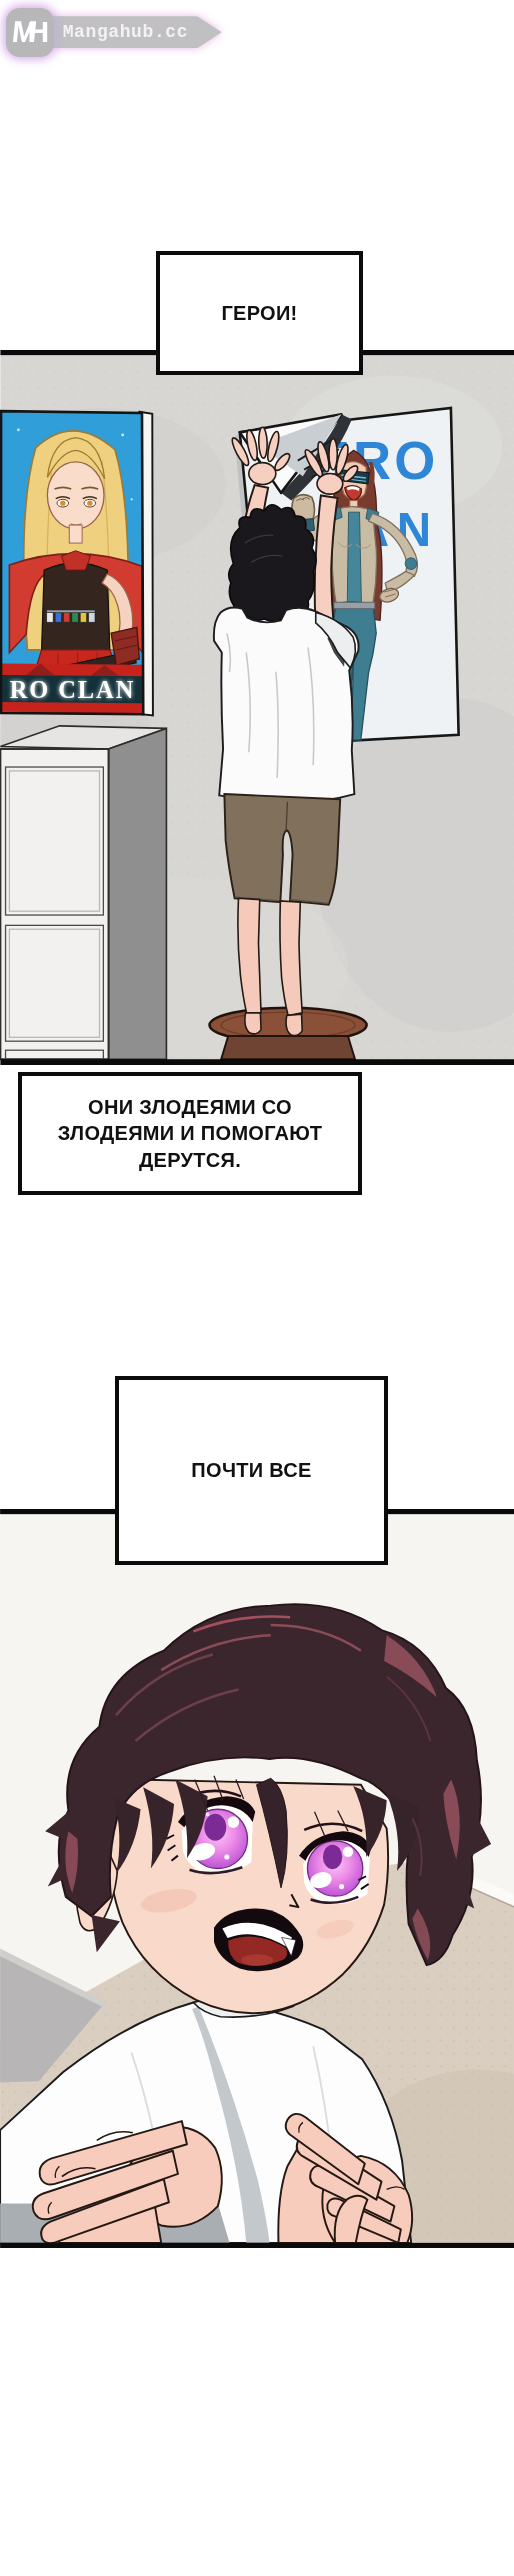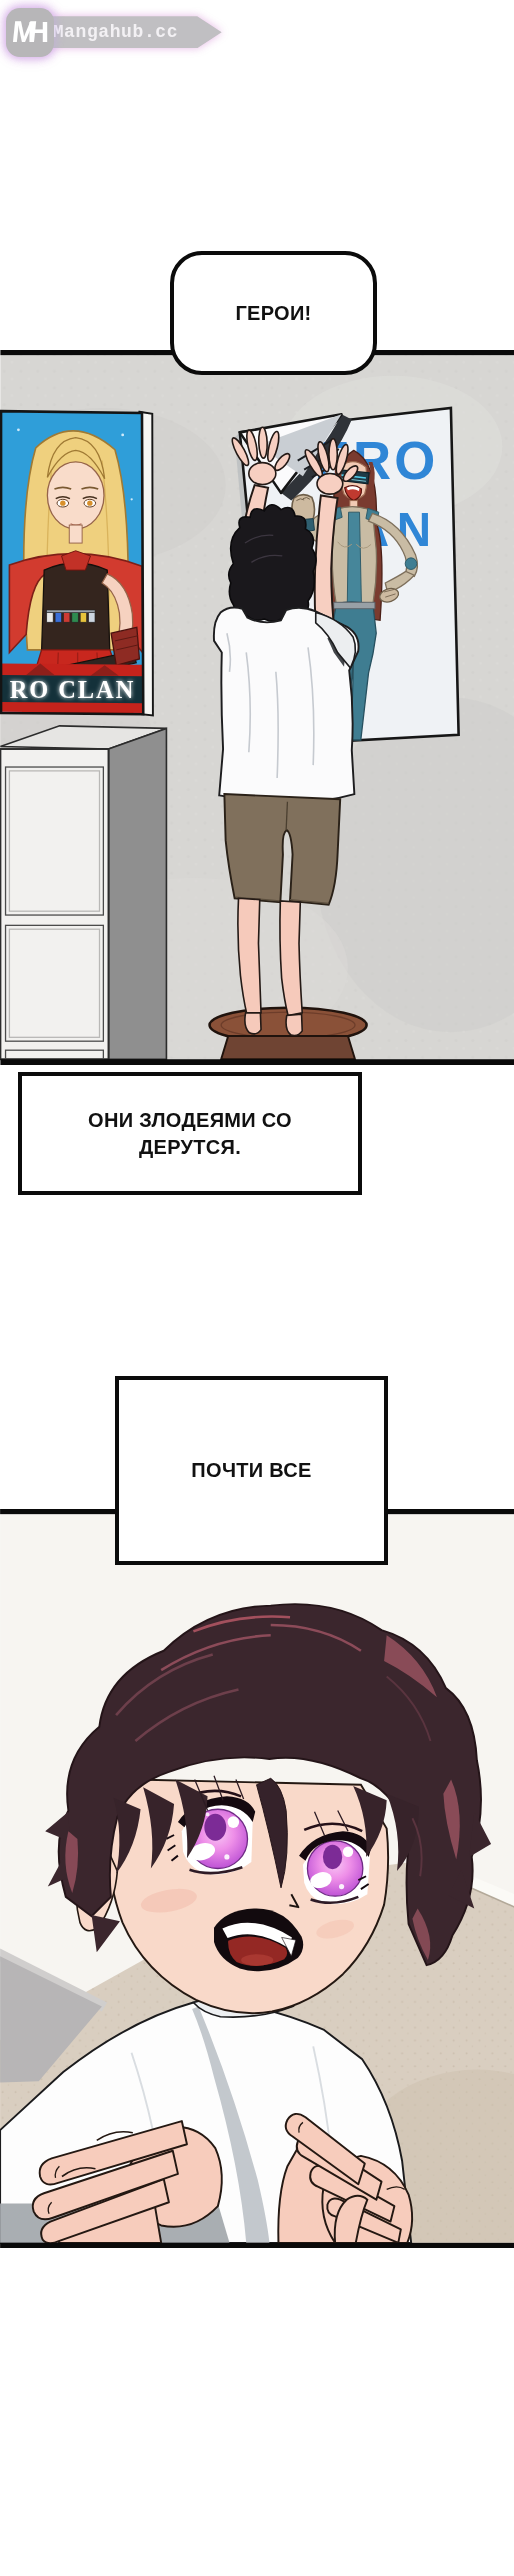--- a/index.html
+++ b/index.html
@@ -9,30 +9,30 @@
   .logo-wrap{position:absolute;left:6.4px;top:7.7px;z-index:10;display:flex;align-items:center;
              filter:drop-shadow(0 0 4.5px rgba(225,170,225,.85));cursor:pointer;}
   .logo-badge{width:48px;height:49px;background:#b7b6b8;border-radius:14px;display:flex;
               align-items:center;justify-content:center;position:relative;z-index:2;
               box-shadow:0 0 9px 1.9px rgba(190,160,235,.45);}
   .logo-badge .m{color:#fff;font-weight:700;font-size:30px;letter-spacing:0;transform:skewX(-6deg);}
   .logo-badge .h{color:#fff;font-weight:700;font-size:30px;margin-left:-9px;}
   .logo-banner{height:32px;margin-left:-7.7px;width:175px;background:#c0bfc2;display:flex;align-items:center;
                clip-path:polygon(0 0,86% 0,100% 50%,86% 100%,0 100%);position:relative;z-index:1;}
   .logo-banner span{color:#f3f1f4;font-family:"Liberation Mono","DejaVu Sans Mono",monospace;
-                    font-weight:700;font-size:18px;letter-spacing:0.6px;padding-left:6px;}
+                    font-weight:700;font-size:18px;letter-spacing:0.6px;padding-left:16px;}
   
   .panel{position:absolute;left:0;width:515px;z-index:1;}
   .panel svg{display:block;}
   
   .caption{position:absolute;background:#ffffff;border:4.5px solid #0b0b0b;z-index:5;
            display:flex;flex-direction:column;align-items:center;justify-content:center;
            text-align:center;color:#111111;font-weight:700;font-size:20px;line-height:1.32;
            letter-spacing:0.3px;}
-  .cap1{left:170px;top:251px;width:199px;height:116px;border-radius:32px;}
+  .cap1{left:156px;top:251px;width:199px;height:116px;}
   .cap2{left:18px;top:1072px;width:336px;height:115px;}
   .cap3{left:115px;top:1376px;width:265px;height:181px;}
 </style>
 </head>
 <body>
 
 <div class="page">
 
   <div class="logo-wrap">
     <div class="logo-badge">
@@ -325,20 +325,21 @@
     <rect x="0" y="0" width="799" height="8" fill="#0a0a0a"></rect>
     <rect x="0" y="1139" width="799" height="8" fill="#0a0a0a"></rect>
   </svg>
   </div>
 
   <div class="caption cap1">
     <div>ГЕРОИ!</div>
   </div>
   <div class="caption cap2">
     <div>ОНИ ЗЛОДЕЯМИ СО</div>
+    <div>ЗЛОДЕЯМИ И ПОМОГАЮТ</div>
     <div>ДЕРУТСЯ.</div>
   </div>
   <div class="caption cap3">
     <div>ПОЧТИ ВСЕ</div>
   </div>
 
 </div>
 
 
 </body></html>

